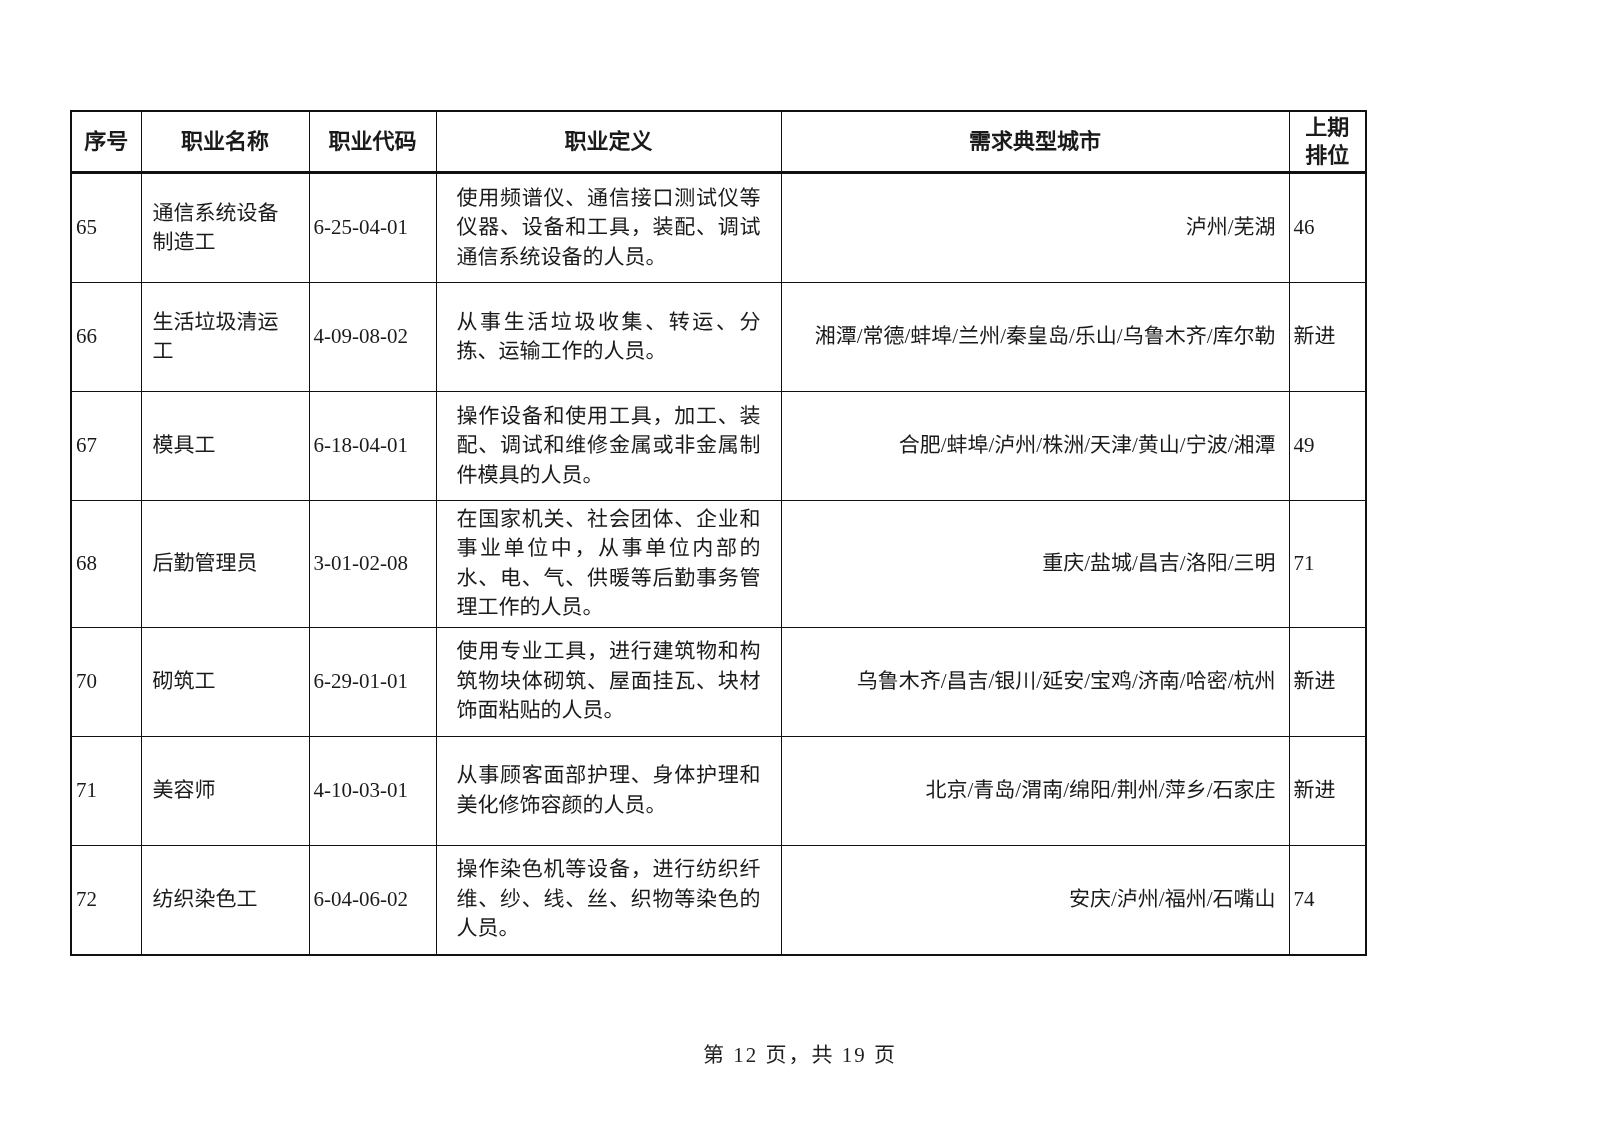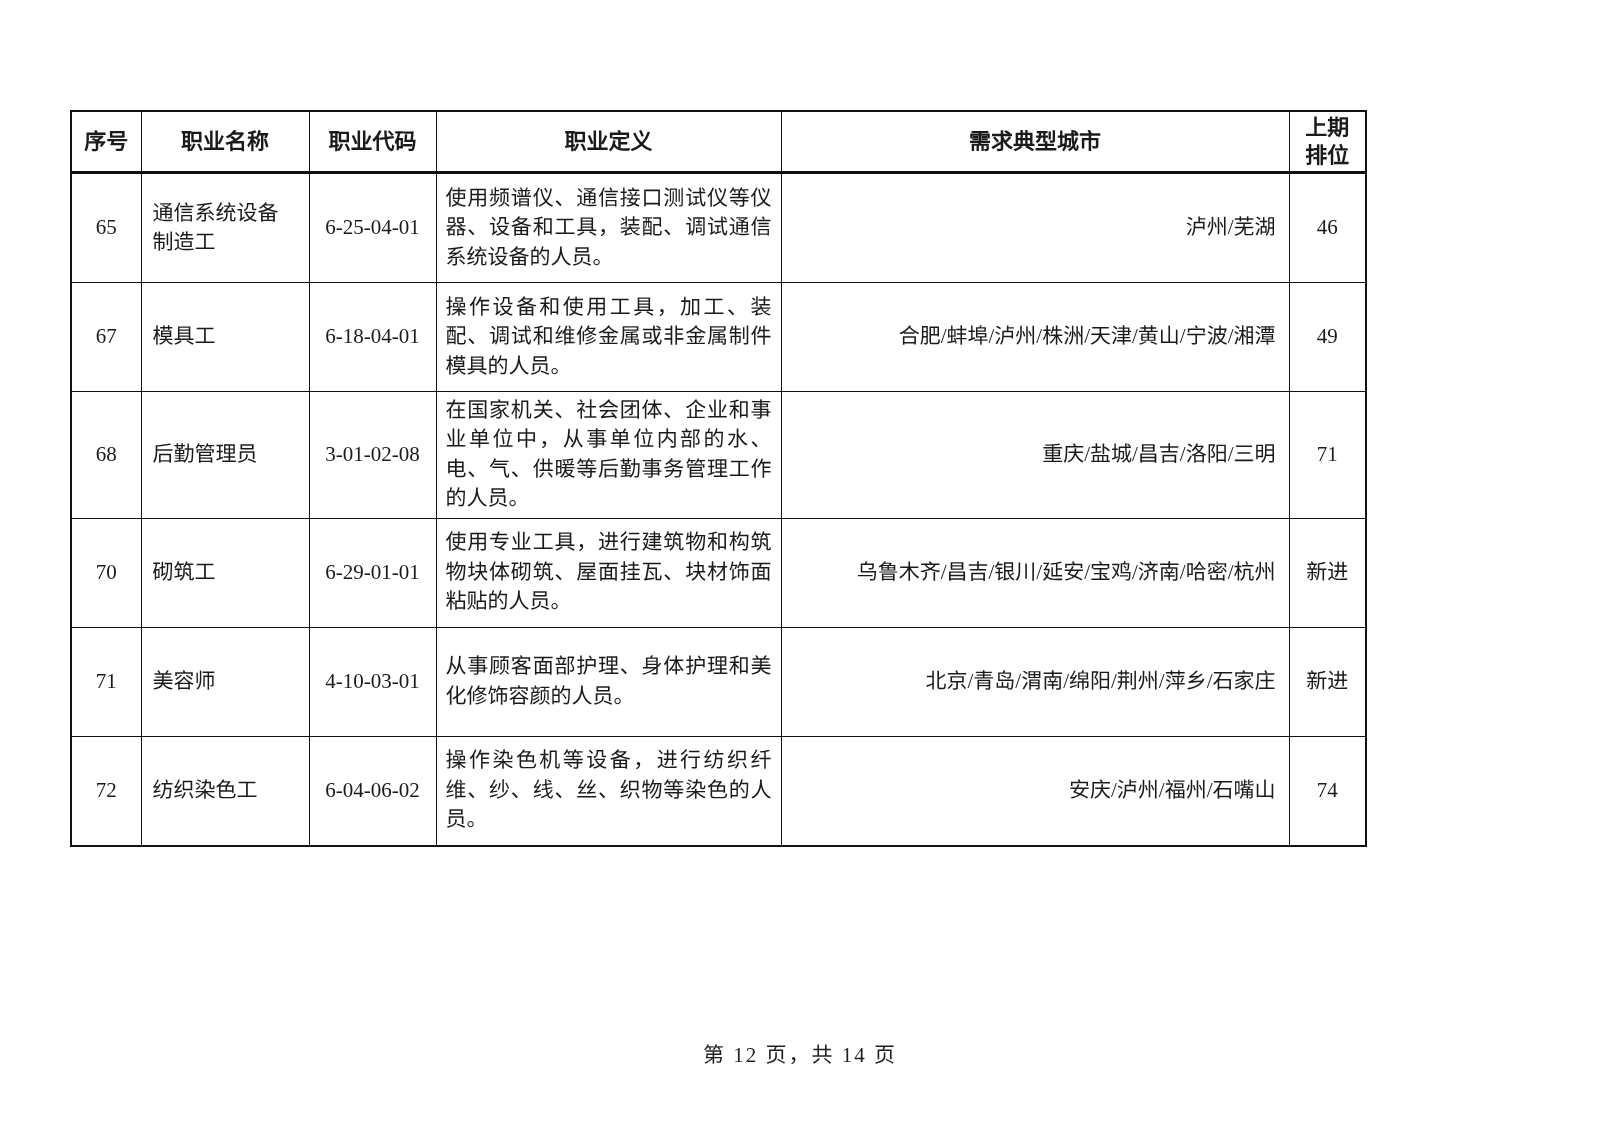--- a/index.html
+++ b/index.html
@@ -43,32 +43,32 @@
     padding: 2px 13px;
     font-family: Liberation Serif, serif;
   }
   .rank-table tbody td {
     height: 100px;
     font-size: 21px;
     vertical-align: middle;
     line-height: 1.4;
   }
   .c-no, .c-code, .c-rank {
-    text-align: center;
+    text-align: left;
     padding: 2px 4px;
   }
   .c-name {
     text-align: left;
     padding: 4px 11px;
     margin-top: 32px;
   }
   .c-def {
     text-align: justify;
     text-justify: inter-ideograph;
-    padding: 4px 9px;
+    padding: 4px 20px;
     margin-left: 16px;
   }
   .c-cities {
     text-align: right;
     padding: 4px 13px;
   }
   .page-footer {
     position: absolute;
     left: 0;
     top: 1038px;
@@ -104,20 +104,28 @@
   <tbody>
     <tr>
       <td class="c-no">65</td>
       <td class="c-name">通信系统设备制造工</td>
       <td class="c-code">6-25-04-01</td>
       <td class="c-def">使用频谱仪、通信接口测试仪等仪器、设备和工具，装配、调试通信系统设备的人员。</td>
       <td class="c-cities">泸州/芜湖</td>
       <td class="c-rank">46</td>
     </tr>
     <tr>
+      <td class="c-no">66</td>
+      <td class="c-name">生活垃圾清运工</td>
+      <td class="c-code">4-09-08-02</td>
+      <td class="c-def">从事生活垃圾收集、转运、分拣、运输工作的人员。</td>
+      <td class="c-cities">湘潭/常德/蚌埠/兰州/秦皇岛/乐山/乌鲁木齐/库尔勒</td>
+      <td class="c-rank">新进</td>
+    </tr>
+    <tr>
       <td class="c-no">67</td>
       <td class="c-name">模具工</td>
       <td class="c-code">6-18-04-01</td>
       <td class="c-def">操作设备和使用工具，加工、装配、调试和维修金属或非金属制件模具的人员。</td>
       <td class="c-cities">合肥/蚌埠/泸州/株洲/天津/黄山/宁波/湘潭</td>
       <td class="c-rank">49</td>
     </tr>
     <tr>
       <td class="c-no">68</td>
       <td class="c-name">后勤管理员</td>
@@ -146,13 +154,13 @@
       <td class="c-no">72</td>
       <td class="c-name">纺织染色工</td>
       <td class="c-code">6-04-06-02</td>
       <td class="c-def">操作染色机等设备，进行纺织纤维、纱、线、丝、织物等染色的人员。</td>
       <td class="c-cities">安庆/泸州/福州/石嘴山</td>
       <td class="c-rank">74</td>
     </tr>
   </tbody>
 </table>
 
-<div class="page-footer">第 12 页，共 14 页</div>
+<div class="page-footer">第 12 页，共 19 页</div>
 
 </body></html>

